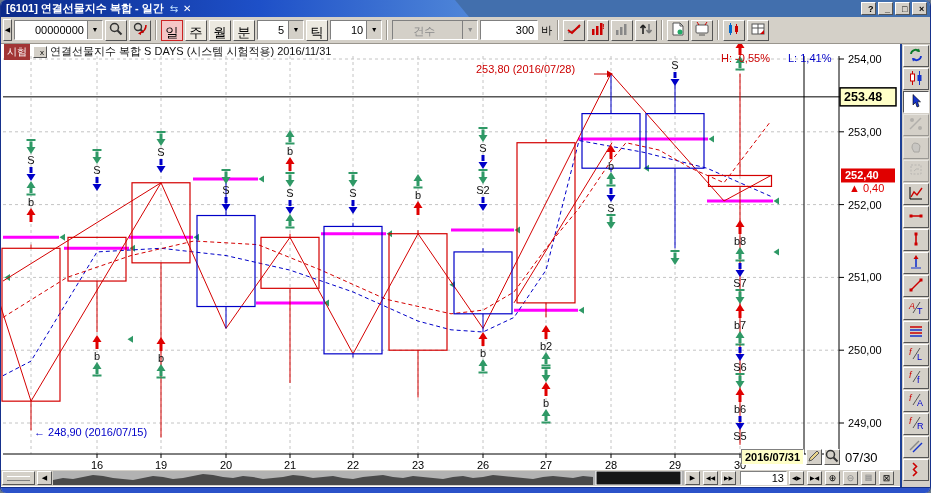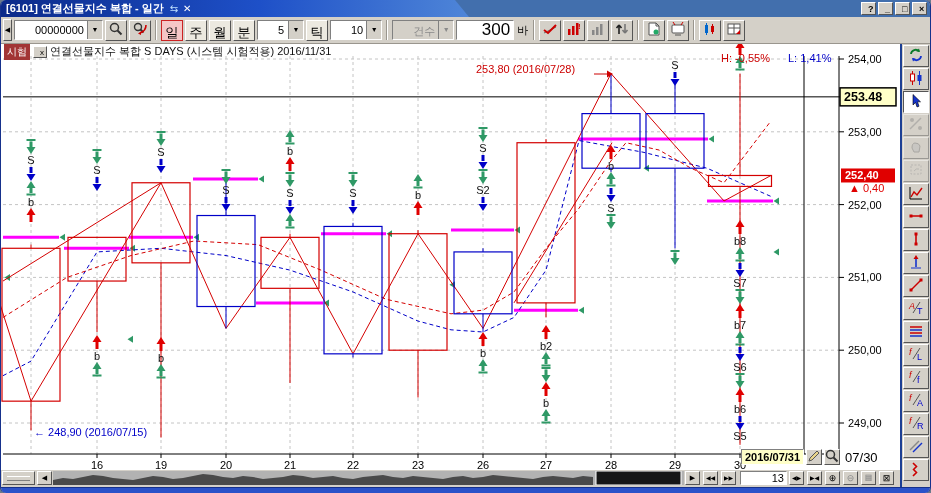--- a/index.html
+++ b/index.html
@@ -15,44 +15,44 @@
   .tab-x{color:#fff;font-weight:bold;margin-left:5px;font-size:10px;}
   .win-btns{position:absolute;right:3px;top:2px;display:flex;gap:2px;}
   .wbtn{width:15px;height:13px;background:#d4d0c8;border:1px solid;border-color:#fff #555 #555 #fff;
     font-size:9px;font-weight:bold;line-height:11px;text-align:center;cursor:default;}
   
   .toolbar{height:27px;background:#d4d0c8;display:flex;align-items:center;padding:0 2px;gap:2px;border-bottom:1px solid #9a968e;}
   .tb-mini{width:9px;height:22px;background:#d4d0c8;border:1px solid;border-color:#fff #555 #555 #fff;font-size:7px;line-height:20px;text-align:center;padding:0;}
   .combo{display:flex;height:20px;border:1px solid;border-color:#808080 #fff #fff #808080;background:#fff;}
   .combo .cval{padding:3px 3px 0 20px;min-width:30px;}
   .combo .carw{width:15px;background:#d4d0c8;border-left:1px solid #808080;font-size:7px;text-align:center;line-height:18px;}
-  .combo.dis{background:#d4d0c8;color:#8a8a8a;}
+  .combo.dis{background:#d4d0c8;color:#8a8a8a;gap:24px;}
   .btn{height:21px;min-width:22px;background:#ece9e0;border:1px solid;border-color:#fff #555 #555 #fff;
     text-align:center;padding:3px 3px 0 3px;cursor:default;}
   .btn.active{background:#f6c6c6;border:1px solid #cc2222;}
   .ibtn{width:22px;height:21px;background:#d4d0c8;border:1px solid;border-color:#fff #555 #555 #fff;
     display:flex;align-items:center;justify-content:center;padding:0;}
-  .tb-input{height:20px;border:1px solid;border-color:#808080 #fff #fff #808080;background:#fff;text-align:right;padding:2px 3px;font-size:17px;width:58px;font-family:inherit;}
+  .tb-input{height:20px;border:1px solid;border-color:#808080 #fff #fff #808080;background:#fff;text-align:right;padding:2px 3px;font-size:11px;width:58px;font-family:inherit;}
   .sep{width:2px;height:20px;border-left:1px solid #9a968e;border-right:1px solid #fff;margin:0 2px;}
   .tlabel{padding:0 1px;}
   
   .content{display:flex;height:443px;}
   .chart-panel{position:relative;width:899px;height:443px;background:#fff;overflow:hidden;}
   .chart-header{position:absolute;left:1px;top:0;height:15px;display:flex;align-items:center;gap:3px;z-index:5;padding-left:2px;}
   .badge{background:#a23535;color:#fff;padding:1px 3px;font-size:10px;}
   .badge-x{width:13px;height:12px;background:#d4d0c8;border:1px solid;border-color:#fff #555 #555 #fff;font-size:8px;line-height:10px;text-align:center;}
   .chart-title{font-size:11px;color:#111;}
   #chart-svg{position:absolute;left:0;top:0;}
   
   .date-cluster{position:absolute;left:740px;top:404px;height:18px;display:flex;align-items:center;gap:2px;z-index:6;}
   .date-box{background:#ffffc8;border:1px solid;border-color:#808080 #fff #fff #808080;font-weight:bold;padding:1px 3px;font-size:11px;}
   .sbtn{width:16px;height:16px;background:#d4d0c8;border:1px solid;border-color:#fff #555 #555 #fff;display:flex;align-items:center;justify-content:center;padding:0;}
   .axis-side-label{font-size:13px;padding-left:3px;text-align:right;}
   
-  .scrollrow{position:absolute;left:0;top:426px;width:899px;height:24px;background:#d4d0c8;z-index:6;}
+  .scrollrow{position:absolute;left:0;top:426px;width:899px;height:16px;background:#d4d0c8;z-index:6;}
   .scrollrow>*{position:absolute;top:1px;}
   .grip{left:1px;width:33px;height:14px;background:#d4d0c8;border:1px solid;border-color:#fff #555 #555 #fff;}
   .grip:before{content:"";display:block;margin:4px 4px 0 4px;border-top:1px solid #fff;border-bottom:1px solid #808080;height:3px;}
   .sarr{width:15px;height:14px;background:#d4d0c8;border:1px solid;border-color:#fff #555 #555 #fff;font-size:7px;line-height:12px;text-align:center;padding:0;}
   .num-in{left:739px;width:47px;height:14px;border:1px solid;border-color:#808080 #fff #fff #808080;background:#fff;text-align:right;font-size:11px;padding:0 2px;font-family:inherit;}
   .minimap{left:52px;top:1px;width:631px;height:14px;}
   
   .rtb{width:30px;background:#d4d0c8;border-left:2px solid #1c3f94;display:flex;flex-direction:column;align-items:center;padding-top:1px;}
   .rtbtn{width:26px;height:22px;margin-bottom:1px;background:#d4d0c8;border:1px solid;border-color:#fff #555 #555 #fff;
     display:flex;align-items:center;justify-content:center;padding:0;flex:none;}

